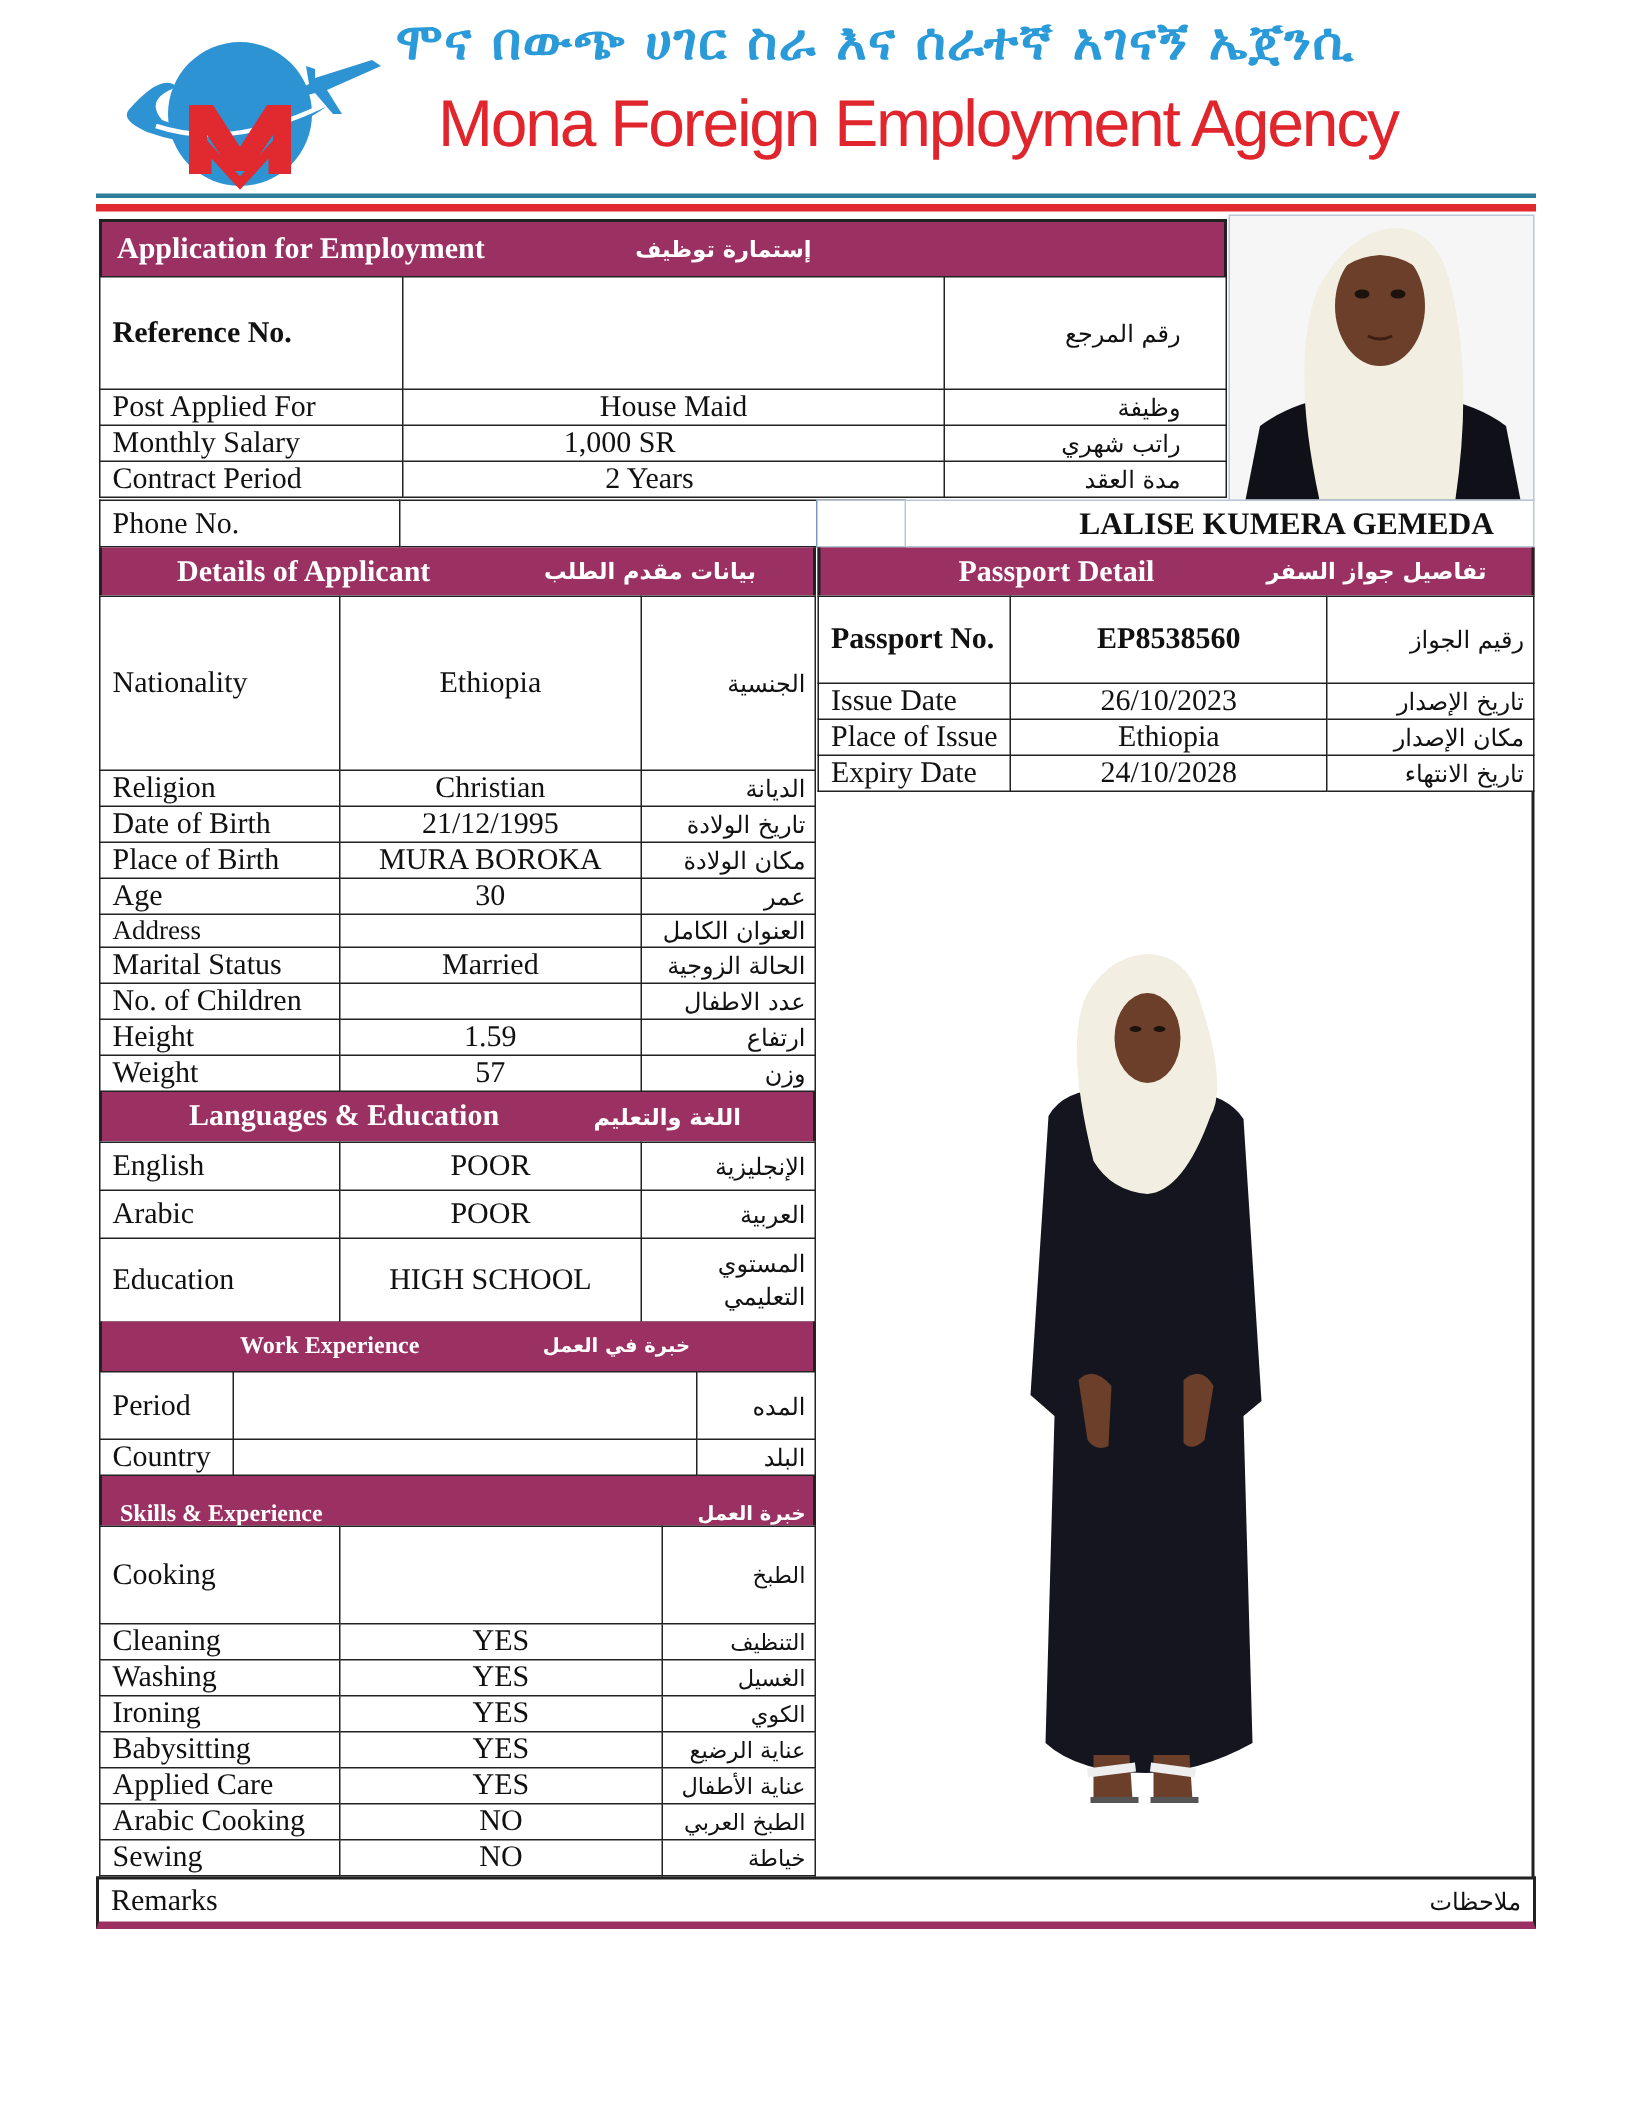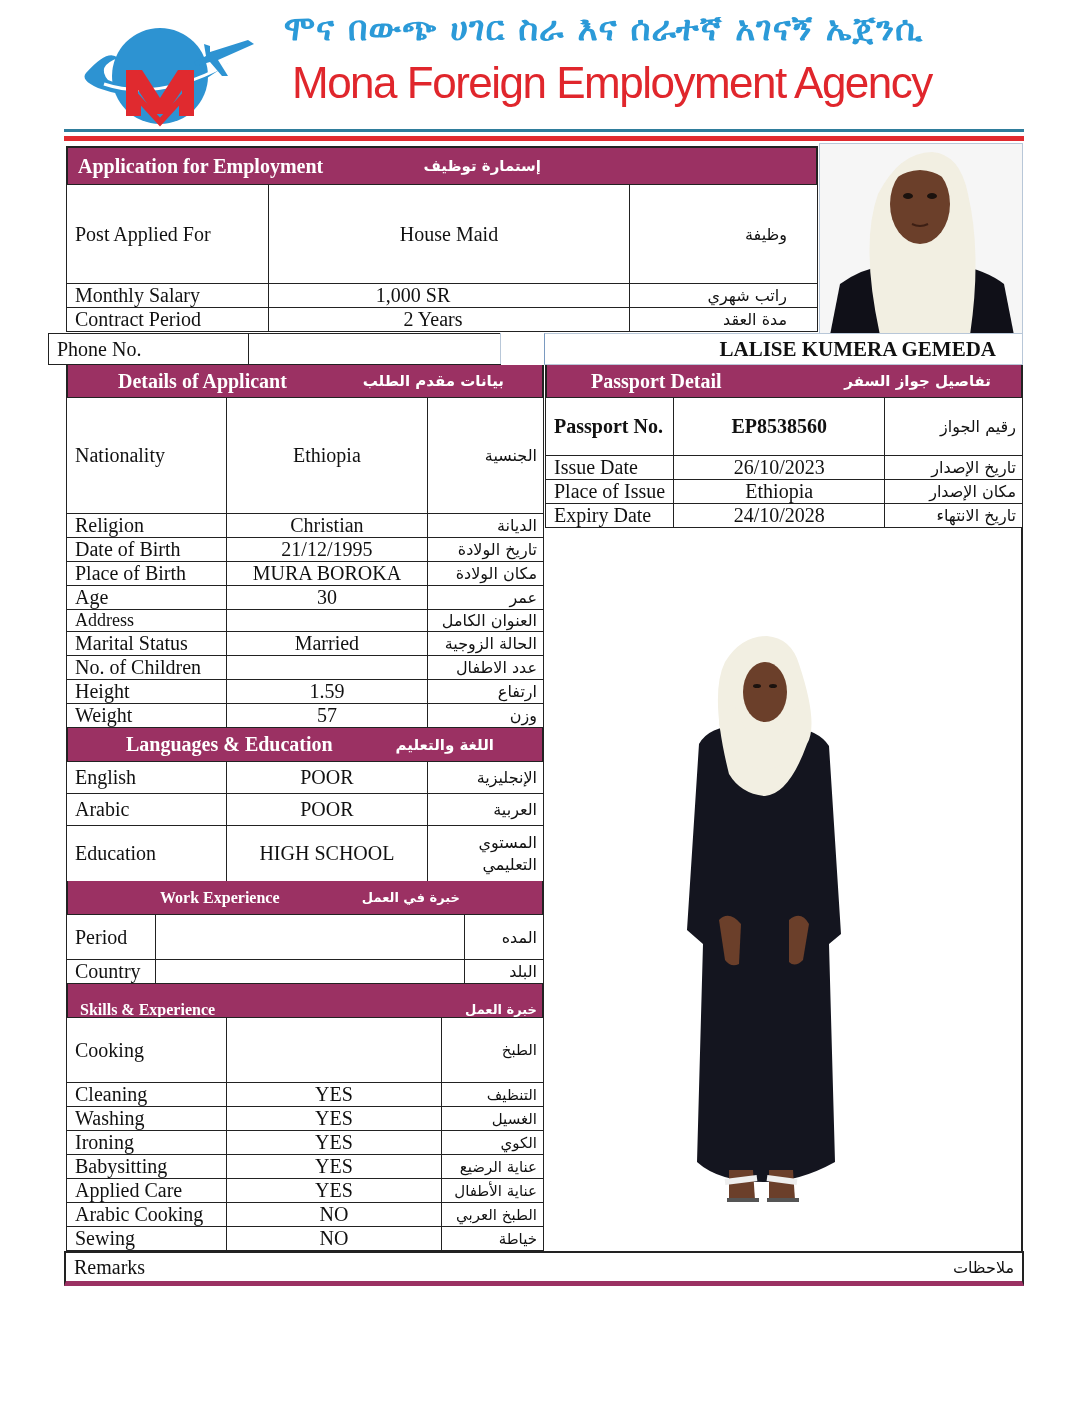--- a/index.html
+++ b/index.html
@@ -1,21 +1,21 @@
 <!DOCTYPE html>
 <html><head>
 <meta charset="utf-8">
 <style>
   * { box-sizing: border-box; margin: 0; padding: 0; }
   body { width: 1088px; height: 1408px; background: #ffffff; position: relative; font-family: "Liberation Serif", "DejaVu Serif", serif; color: #111; overflow: hidden; }
   .abs { position: absolute; }
 
   
   .logo { left: 78px; top: 18px; width: 180px; height: 110px; }
-  .amharic { left: 284px; top: 8px; font-family: "DejaVu Sans", sans-serif; font-size: 34px; font-weight: bold; color: #2b9ad8; letter-spacing: 1px; white-space: nowrap; }
+  .amharic { left: 264px; top: 8px; font-family: "DejaVu Sans", sans-serif; font-size: 34px; font-weight: bold; color: #2b9ad8; letter-spacing: 1px; white-space: nowrap; }
   .agency { left: 292px; top: 58px; font-family: "Liberation Sans", sans-serif; font-size: 44px; color: #e0262c; letter-spacing: -1.5px; white-space: nowrap; }
   .rule-blue { left: 64px; top: 129px; width: 960px; height: 3px; background: #2f7d9c; }
   .rule-red { left: 64px; top: 136px; width: 960px; height: 5px; background: #e02a2f; }
 
   
   .band { background: #9b3163; color: #fff; font-weight: bold; display: flex; align-items: center; justify-content: space-between; border-left: 2px solid #222; border-right: 2px solid #222; }
   .band .en { font-family: "Liberation Serif", serif; }
   .band .ar { font-family: "DejaVu Sans", sans-serif; font-size: 15px; }
   .grid { border-collapse: collapse; background: #fff; }
   .grid td { border: 1.5px solid #222; font-size: 20px; padding: 0 8px; white-space: nowrap; height: 100%; }
@@ -50,20 +50,25 @@
   <span class="en" style="font-size:20px;">Application for Employment</span>
   <span class="ar">إستمارة توظيف</span>
 </div>
 <table class="abs grid" style="left:66px; top:184px; width:752px; height:148px;">
   <colgroup>
       <col style="width:202px">
       <col style="width:362px">
       <col style="width:188px">
     </colgroup>
   <tbody>
+      <tr>
+    <td class="b">Reference No.</td>
+    <td class="c"></td>
+    <td class="ar" style="padding-right:30px">رقم المرجع</td>
+  </tr>
   <tr>
     <td>Post Applied For</td>
     <td class="c">House Maid</td>
     <td class="ar" style="padding-right:30px">وظيفة</td>
   </tr>
   <tr>
     <td>Monthly Salary</td>
     <td class="c" style="padding-right:80px">1,000 SR</td>
     <td class="ar" style="padding-right:30px">راتب شهري</td>
   </tr>
@@ -81,21 +86,21 @@
     <path d="M10,191 L20,140 Q40,125 70,120 L134,120 Q166,126 184,140 L194,191Z" fill="#101018"></path>
     <path d="M60,191 Q40,100 58,50 Q80,8 112,8 Q140,10 148,50 Q162,110 150,191Z" fill="#f2efe2"></path>
     <ellipse cx="100" cy="60" rx="30" ry="40" fill="#6b3f2a"></ellipse>
     <ellipse cx="88" cy="52" rx="5" ry="3" fill="#1b120e"></ellipse>
     <ellipse cx="112" cy="52" rx="5" ry="3" fill="#1b120e"></ellipse>
     <path d="M92,80 Q100,84 108,80" stroke="#3d1f14" stroke-width="2" fill="none"></path>
     <path d="M66,50 Q70,16 100,14 Q132,16 134,50 Q128,28 100,26 Q72,28 66,50Z" fill="#f2efe2"></path>
   </svg>
 </div>
 
-<table class="abs grid" style="left:48px; top:333px; width:453px; height:32px;">
+<table class="abs grid" style="left:66px; top:333px; width:538px; height:32px;">
   <colgroup>
       <col style="width:200px">
       <col>
     </colgroup>
   <tbody>
       <tr>
     <td>Phone No.</td>
     <td style="border-right:1px solid #b8c7d8"></td>
   </tr>
 </tbody>
@@ -160,21 +165,21 @@
       </tr>
   <tr>
         <td>Weight</td>
         <td class="c">57</td>
         <td class="ar">وزن</td>
       </tr>
 </tbody>
   </table>
 
 <div class="abs band" style="left:545px; top:365px; width:478px; height:32px; padding:0 30px 0 44px;">
-  <span class="en" style="font-size:20px;">Passport Detail</span>
+  <span class="en" style="font-size:20px;margin-left:48px;">Passport Detail</span>
   <span class="ar">تفاصيل جواز السفر</span>
 </div>
 <table class="abs grid" style="left:545px; top:397px; width:478px; height:131px;">
   <colgroup>
       <col style="width:128px">
       <col style="width:212px">
       <col style="width:138px">
     </colgroup>
   <tbody>
       <tr>

